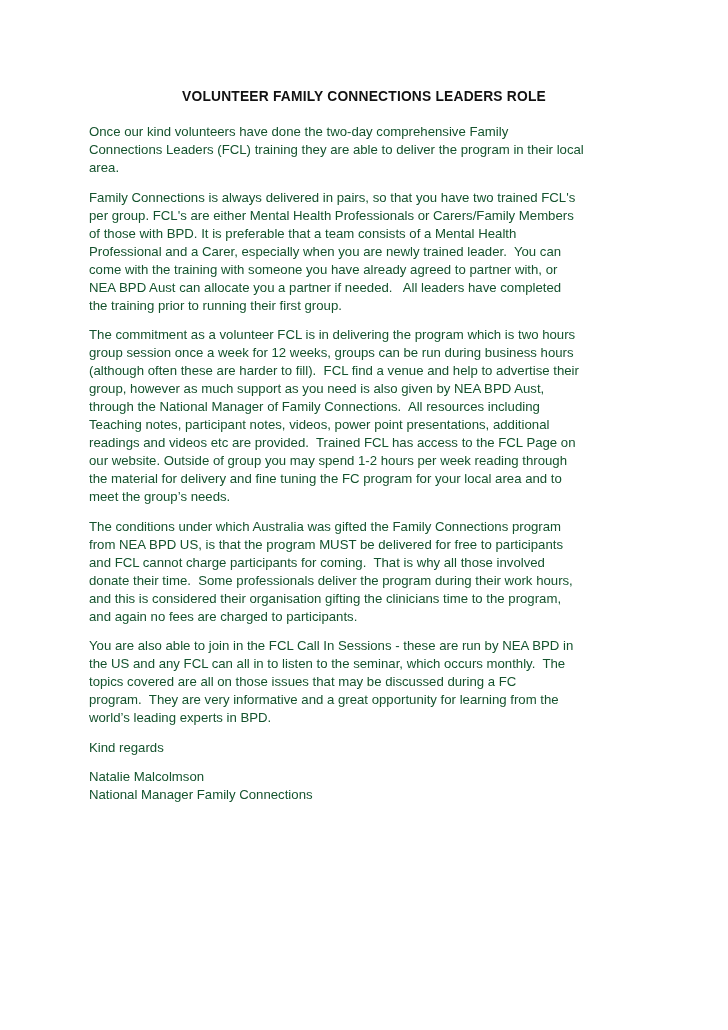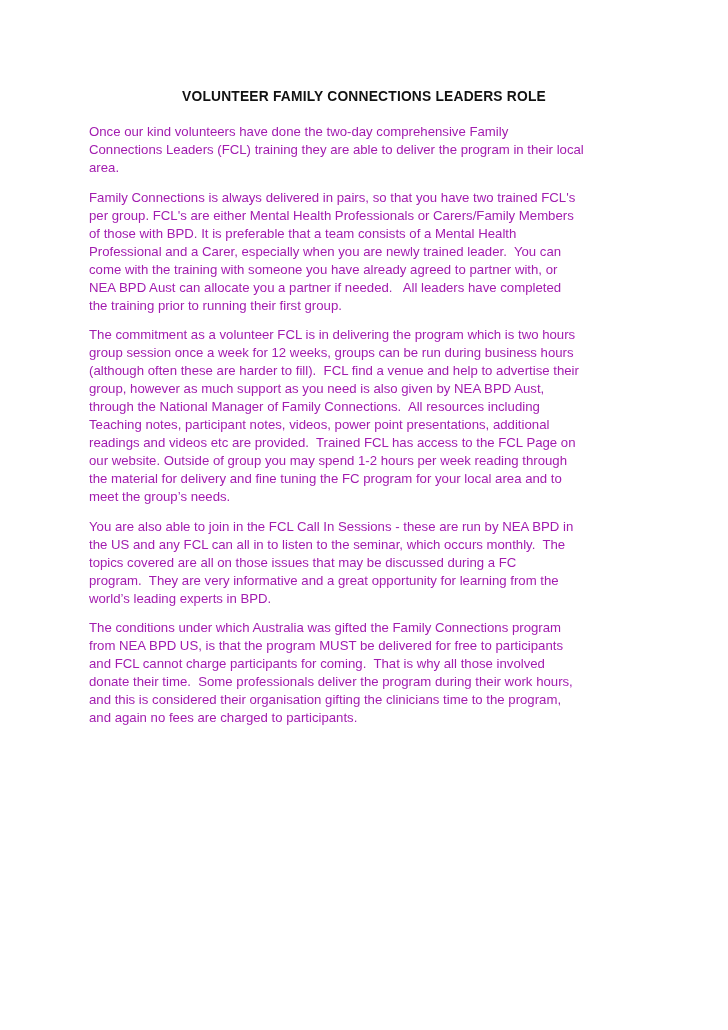--- a/index.html
+++ b/index.html
@@ -25,21 +25,21 @@
     line-height: 16px;
     margin: 0 10px 18px 0;
     letter-spacing: 0.2px;
     color: #111111;
   }
   .doc-body p {
     font-size: 13.2px;
     line-height: 18px;
     margin: 0 0 11.5px 0;
     white-space: pre;
-    color: #a21caf;
+    color: #14532d;
   }
 </style>
 </head>
 <body>
 
 <div class="page">
   <h1 class="doc-title">VOLUNTEER FAMILY CONNECTIONS LEADERS ROLE</h1>
   <div class="doc-body">
       <p>Once our kind volunteers have done the two-day comprehensive Family
 Connections Leaders (FCL) training they are able to deliver the program in their local
@@ -54,25 +54,28 @@
       <p>The commitment as a volunteer FCL is in delivering the program which is two hours
 group session once a week for 12 weeks, groups can be run during business hours
 (although often these are harder to fill).  FCL find a venue and help to advertise their
 group, however as much support as you need is also given by NEA BPD Aust,
 through the National Manager of Family Connections.  All resources including
 Teaching notes, participant notes, videos, power point presentations, additional
 readings and videos etc are provided.  Trained FCL has access to the FCL Page on
 our website. Outside of group you may spend 1-2 hours per week reading through
 the material for delivery and fine tuning the FC program for your local area and to
 meet the group’s needs.</p>
-      <p>You are also able to join in the FCL Call In Sessions - these are run by NEA BPD in
-the US and any FCL can all in to listen to the seminar, which occurs monthly.  The
-topics covered are all on those issues that may be discussed during a FC
-program.  They are very informative and a great opportunity for learning from the
-world’s leading experts in BPD.</p>
       <p>The conditions under which Australia was gifted the Family Connections program
 from NEA BPD US, is that the program MUST be delivered for free to participants
 and FCL cannot charge participants for coming.  That is why all those involved
 donate their time.  Some professionals deliver the program during their work hours,
 and this is considered their organisation gifting the clinicians time to the program,
 and again no fees are charged to participants.</p>
+      <p>You are also able to join in the FCL Call In Sessions - these are run by NEA BPD in
+the US and any FCL can all in to listen to the seminar, which occurs monthly.  The
+topics covered are all on those issues that may be discussed during a FC
+program.  They are very informative and a great opportunity for learning from the
+world’s leading experts in BPD.</p>
+      <p>Kind regards</p>
+      <p>Natalie Malcolmson
+National Manager Family Connections</p>
     </div>
 </div>
 
 </body></html>

